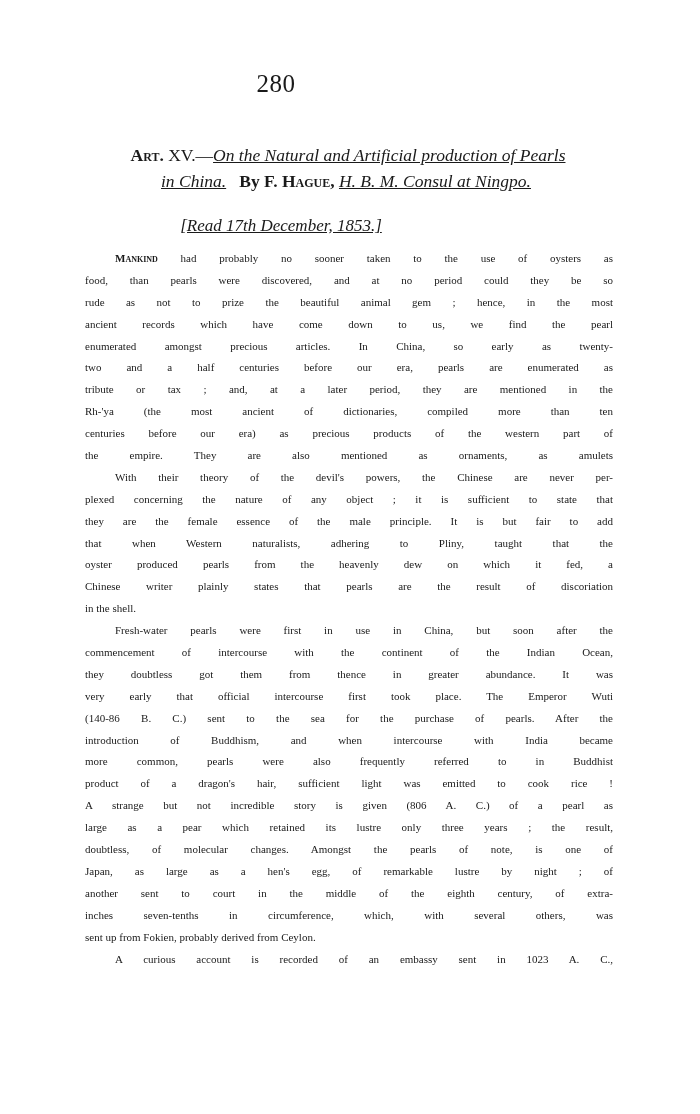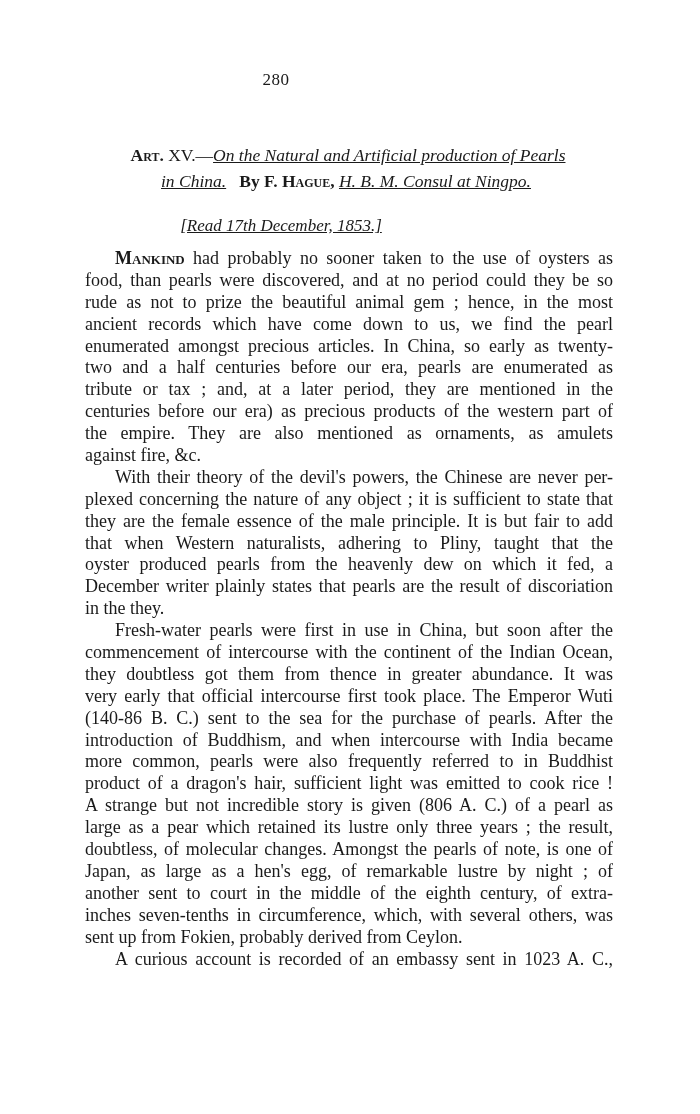--- a/index.html
+++ b/index.html
@@ -20,21 +20,21 @@
     left: 0; top: 0;
     width: 700px;
     height: 1114px;
   }
   .page-number {
     position: absolute;
     top: 70px;
     left: 0;
     width: 552px;
     text-align: center;
-    font-size: 17px;
+    font-size: 25px;
     letter-spacing: 0.5px;
   }
   .title-block {
     position: absolute;
     top: 142px;
     left: 80px;
     width: 536px;
     text-align: center;
     font-size: 17.5px;
     line-height: 26px;
@@ -50,21 +50,21 @@
     left: 0;
     width: 562px;
     text-align: center;
     font-size: 17px;
   }
   .body-text {
     position: absolute;
     top: 248px;
     left: 85px;
     width: 528px;
-    font-size: 18px;
+    font-size: 11px;
     line-height: 21.9px;
   }
   .line {
     display: block;
     white-space: nowrap;
     text-align: justify;
     text-align-last: justify;
     height: 21.9px;
   }
   .line.last {
@@ -99,33 +99,33 @@
   <div class="body-text">
 
     <div>
       <span class="line indent"><span class="sc">Mankind</span><span> had probably no sooner taken to the use of oysters as</span></span>
       <span class="line">food, than pearls were discovered, and at no period could they be so</span>
       <span class="line">rude as not to prize the beautiful animal gem ; hence, in the most</span>
       <span class="line">ancient records which have come down to us, we find the pearl</span>
       <span class="line">enumerated amongst precious articles.  In China, so early as twenty-</span>
       <span class="line">two and a half centuries before our era, pearls are enumerated as</span>
       <span class="line">tribute or tax ; and, at a later period, they are mentioned in the</span>
+      <span class="line">Rh-'ya (the most ancient of dictionaries, compiled more than ten</span>
       <span class="line">centuries before our era) as precious products of the western part of</span>
       <span class="line">the empire.  They are also mentioned as ornaments, as amulets</span>
-      <span class="line last">against fire, &amp;c.</span>
     </div>
 
     <div>
       <span class="line indent">With their theory of the devil's powers, the Chinese are never per-</span>
       <span class="line">plexed concerning the nature of any object ; it is sufficient to state that</span>
       <span class="line">they are the female essence of the male principle.  It is but fair to add</span>
       <span class="line">that when Western naturalists, adhering to Pliny, taught that the</span>
       <span class="line">oyster produced pearls from the heavenly dew on which it fed, a</span>
-      <span class="line">December writer plainly states that pearls are the result of discoriation</span>
-      <span class="line last">in the they.</span>
+      <span class="line">Chinese writer plainly states that pearls are the result of discoriation</span>
+      <span class="line last">in the shell.</span>
     </div>
 
     <div>
       <span class="line indent">Fresh-water pearls were first in use in China, but soon after the</span>
       <span class="line">commencement of intercourse with the continent of the Indian Ocean,</span>
       <span class="line">they doubtless got them from thence in greater abundance.  It was</span>
       <span class="line">very early that official intercourse first took place.  The Emperor Wuti</span>
       <span class="line">(140-86 B. C.) sent to the sea for the purchase of pearls.  After the</span>
       <span class="line">introduction of Buddhism, and when intercourse with India became</span>
       <span class="line">more common, pearls were also frequently referred to in Buddhist</span>

